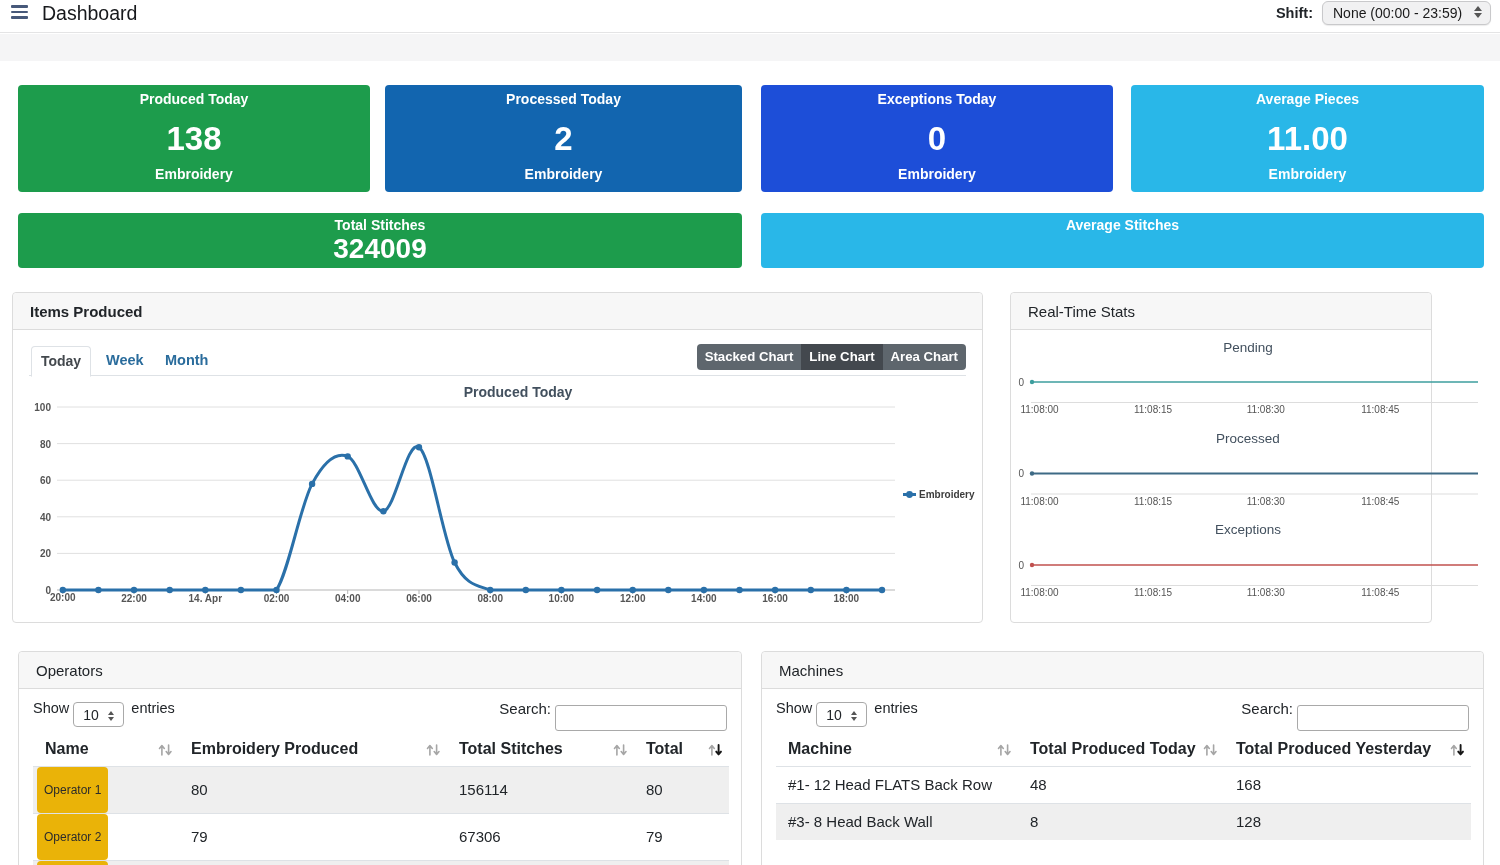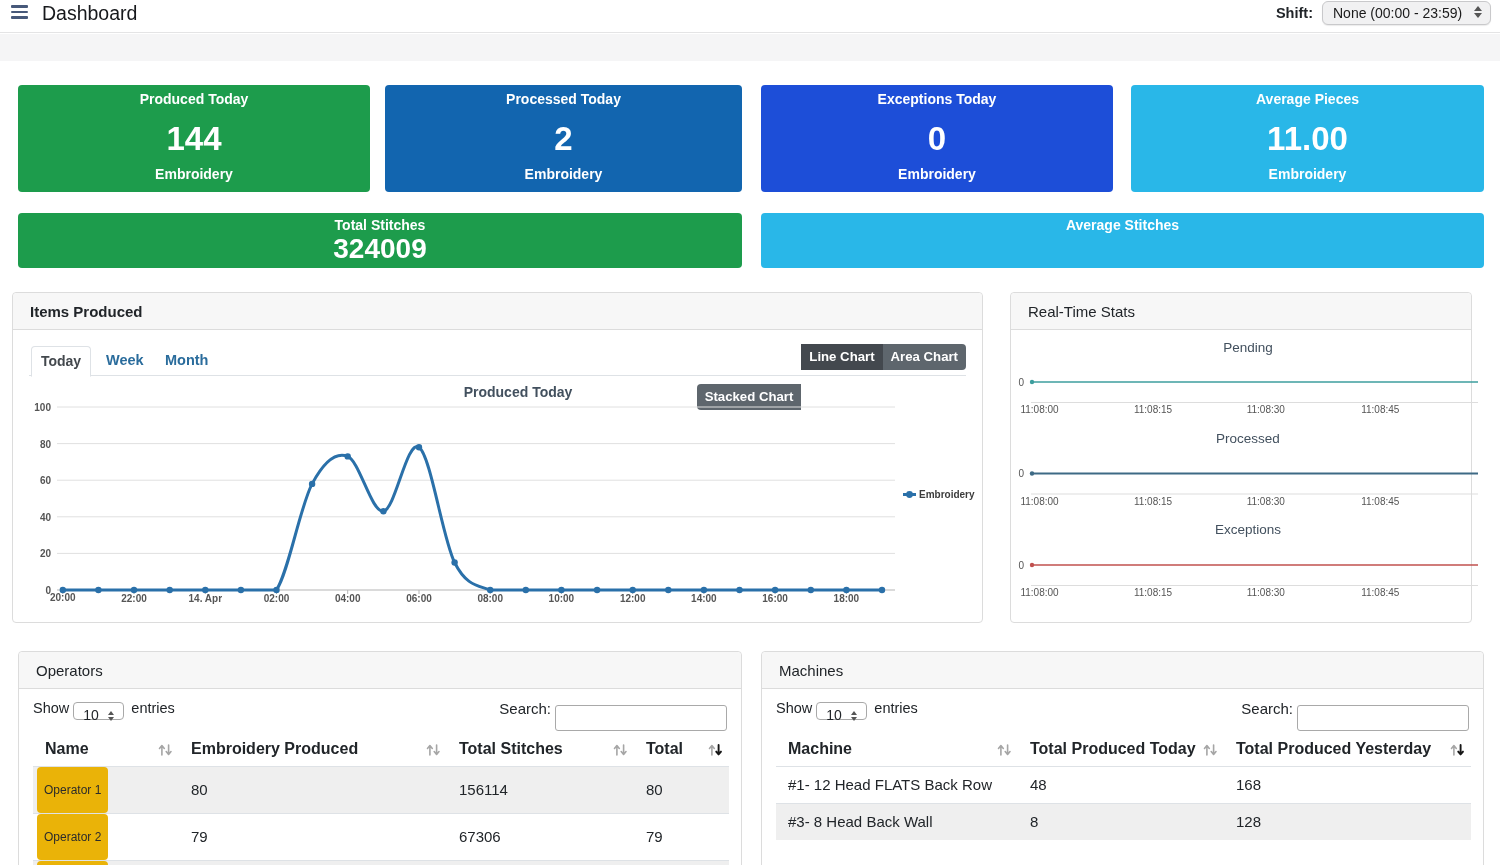--- a/index.html
+++ b/index.html
@@ -37,26 +37,26 @@
 .panel { position:absolute; background:#fff; border:1px solid #dcdcdc; border-radius:4px; }
 .phead { height:37px; background:#f7f7f7; border-bottom:1px solid #dcdcdc; border-radius:4px 4px 0 0; font-size:15px; color:#212529; line-height:37px; padding-left:17px; }
 
 
 .tabs { position:absolute; left:16px; top:52px; right:16px; height:31px; border-bottom:1px solid #dee2e6; }
 .tab-act { position:absolute; left:18px; top:53px; width:60px; height:31px; background:#fff; border:1px solid #dee2e6; border-bottom:1px solid #fff; border-radius:4px 4px 0 0; text-align:center; padding-top:6px; font-size:14px; color:#43484d; }
 .tab-lnk { position:absolute; font-size:14.5px; color:#2a6c9c; }
 .btng { position:absolute; top:51px; height:27px; }
 .btng span { display:inline-block; height:26px; line-height:26px; padding:0 8px; font-size:13.2px; color:#fff; background:#5e666d; float:left; }
 .btng span.mid { background:#43484e; }
-.btng span:first-child { border-radius:4px 0 0 4px;margin-top:40px; }
+.btng span:first-child { border-radius:4px 0 0 4px; }
 .btng span:last-child { border-radius:0 4px 4px 0; }
 
 
 .dtctl { position:absolute; top:48px; left:14px; right:14px; height:28px; font-size:14.5px; color:#212529; }
-.showsel { display:inline-block; position:relative; width:51px; height:18px; border:1px solid #a9a9a9; border-radius:4px; margin:0 3px 0 0; vertical-align:-7px; font-size:14px; padding:4px 0 0 9px; background:#fff; }
+.showsel { display:inline-block; position:relative; width:51px; height:25px; border:1px solid #a9a9a9; border-radius:4px; margin:0 3px 0 0; vertical-align:-7px; font-size:14px; padding:4px 0 0 9px; background:#fff; }
 .showsel .updn div{ border-left-width:3px; border-right-width:3px; }
 .showsel .updn .u { border-bottom-width:4px; margin-bottom:2px;}
 .showsel .updn .d { border-top-width:4px; }
 .srch { position:absolute; right:0; top:0; }
 .srch label { font-size:15px; }
 .srch input { width:172px; height:26px; border:1px solid #a9a9a9; border-radius:3px; margin-left:4px; vertical-align:-8px; }
 table.dt { position:absolute; left:14px; top:80px; border-collapse:collapse; font-size:15px; }
 table.dt th { text-align:left; font-weight:bold; font-size:16px; padding:0 12px; border-bottom:1px solid #dee2e6; position:relative; height:34px; }
 table.dt td { padding:0 12px; border-top:1px solid #dee2e6; height:37px; line-height:18px; }
 table.dt tr.odd td { background:#efefef; }
@@ -77,21 +77,21 @@
   <div id="shiftsel"><span style="font-size:14px;">None (00:00 - 23:59)</span>
     <div class="updn">
         <div class="u"></div>
         <div class="d"></div>
       </div>
   </div>
 </div>
 
 <div class="card1 green" style="left:18px; top:85px; width:352px;">
   <div class="t">Produced Today</div>
-    <div class="n">144</div>
+    <div class="n">138</div>
     <div class="e">Embroidery</div>
 </div>
 <div class="card1 blue" style="left:385px; top:85px; width:357px;">
   <div class="t">Processed Today</div>
     <div class="n">2</div>
     <div class="e">Embroidery</div>
 </div>
 <div class="card1 red" style="left:761px; top:85px; width:352px;">
   <div class="t">Exceptions Today</div>
     <div class="n">0</div>
@@ -196,21 +196,21 @@
           <circle cx="851.4" cy="589" r="3.2"></circle>
           <circle cx="887" cy="589" r="3.2"></circle>
     </g>
     <line x1="908" y1="493.5" x2="921" y2="493.5" stroke="#2a70a9" stroke-width="3"></line>
     <circle cx="914.5" cy="493.5" r="3.4" fill="#2a70a9"></circle>
     <text x="924" y="497" font-size="10" fill="#3c3c3c">Embroidery</text>
    </g>
   </svg>
 </div>
 
-<div class="panel" style="left:1010px; top:292px; width:462px; height:331px;">
+<div class="panel" style="left:1010px; top:292px; width:422px; height:331px;">
   <div class="phead">Real-Time Stats</div>
   <svg width="472" height="329" style="position:absolute; left:0; top:0;">
    <g transform="translate(-1010,-292)">
     <g font-size="13.5" fill="#42505e" text-anchor="middle">
       <text x="1247" y="351">Pending</text>
       <text x="1247" y="442">Processed</text>
       <text x="1247" y="533">Exceptions</text>
     </g>
     <g font-size="10" fill="#555" text-anchor="end">
       <text x="1023" y="384.5">0</text>

